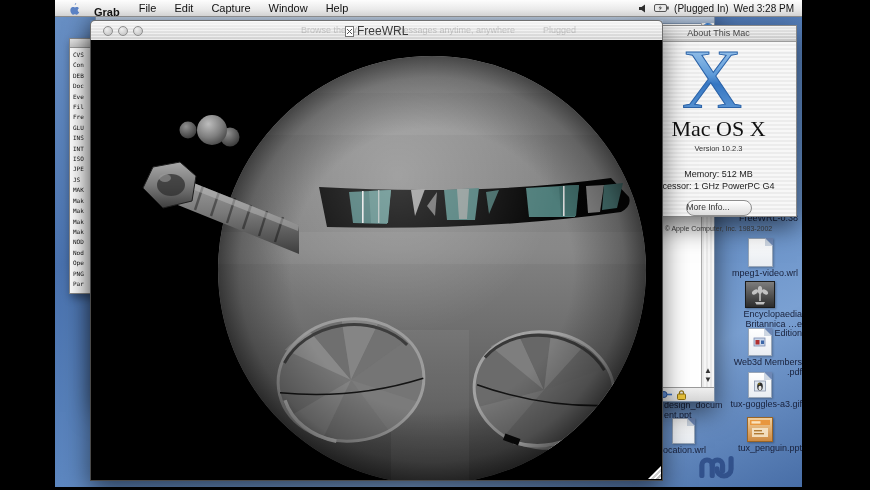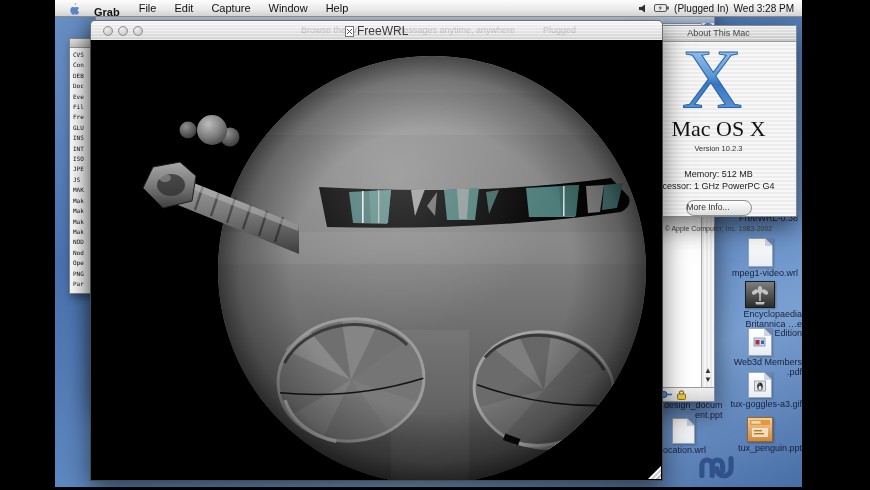--- a/index.html
+++ b/index.html
@@ -64,21 +64,21 @@
   #filelist .entries{padding:2px 0 0 3px;font-size:6px;line-height:10.4px;color:#111;
     font-family:"DejaVu Sans Mono",monospace;white-space:nowrap;overflow:hidden;height:240px;}
   
   .dicon{position:absolute;width:76px;text-align:right;cursor:default;}
   .dicon .art{margin:0 auto 2px;position:relative;}
   .lbl{font-size:9px;line-height:9.5px;color:#18203a;}
   .doc{width:23px;height:28px;background:linear-gradient(#ffffff,#e9edf2);border:1px solid #9aa7b8;
     position:relative;box-shadow:1px 1px 2px rgba(0,0,0,.25);}
   .doc:before{content:"";position:absolute;right:-1px;top:-1px;border-style:solid;border-width:0 8px 8px 0;
     border-color:rgba(0,0,0,0) #6d87b5 #cdd6e2 rgba(0,0,0,0);}
-  .partial-lbl{position:absolute;font-size:9px;line-height:9.5px;color:#18203a;text-align:right;z-index:2;}
+  .partial-lbl{position:absolute;font-size:9px;line-height:9.5px;color:#18203a;text-align:left;z-index:2;}
   
   #mu{position:absolute;left:697px;top:452px;z-index:2;opacity:.85;}
 </style>
 </head>
 <body>
 
 <div id="screen">
 
   <div id="menubar">
     <span class="apple">

